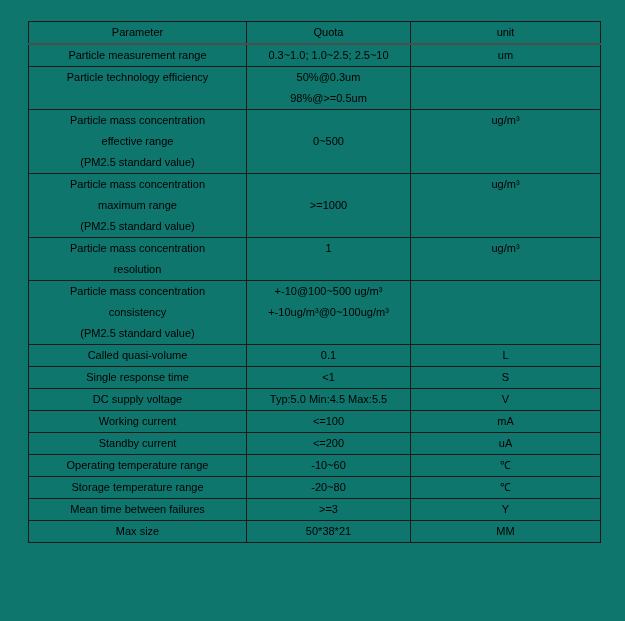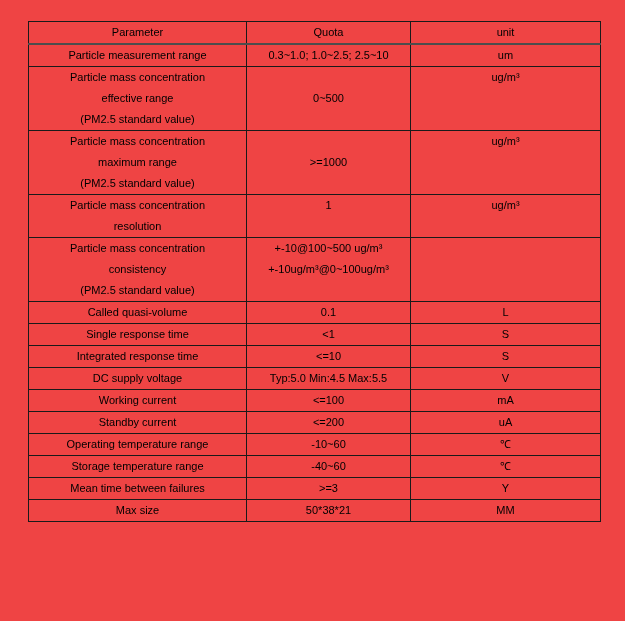--- a/index.html
+++ b/index.html
@@ -10,21 +10,21 @@
   body {
     width: 625px;
     height: 621px;
     font-family: "Liberation Sans", sans-serif;
     color: #000000;
   }
   .page {
     position: relative;
     width: 625px;
     height: 621px;
-    background: #ef4444;
+    background: #0f766e;
     overflow: hidden;
   }
   table.spec-table {
     position: absolute;
     left: 28px;
     top: 21px;
     width: 572px;
     border-collapse: collapse;
     table-layout: fixed;
   }
@@ -68,20 +68,25 @@
         <th>Quota</th>
         <th>unit</th>
       </tr>
     </thead>
     <tbody>
         <tr style="height: 21px;">
           <td>Particle measurement range</td>
           <td>0.3~1.0; 1.0~2.5; 2.5~10</td>
           <td>um</td>
         </tr>
+        <tr style="height: 42px;">
+          <td>Particle technology efficiency</td>
+          <td>50%@0.3um<br>98%@&gt;=0.5um</td>
+          <td></td>
+        </tr>
         <tr style="height: 63px;">
           <td>Particle mass concentration<br>effective range<br>(PM2.5 standard value)</td>
           <td style="vertical-align: middle;">0~500</td>
           <td>ug/m³</td>
         </tr>
         <tr style="height: 63px;">
           <td>Particle mass concentration<br>maximum range<br>(PM2.5 standard value)</td>
           <td style="vertical-align: middle; text-align: center;">&gt;=1000</td>
           <td>ug/m³</td>
         </tr>
@@ -99,25 +104,20 @@
           <td>Called quasi-volume</td>
           <td>0.1</td>
           <td>L</td>
         </tr>
         <tr style="height: 21px; margin-left: 40px;">
           <td>Single response time</td>
           <td>&lt;1</td>
           <td>S</td>
         </tr>
         <tr style="height: 21px;">
-          <td>Integrated response time</td>
-          <td>&lt;=10</td>
-          <td>S</td>
-        </tr>
-        <tr style="height: 21px;">
           <td>DC supply voltage</td>
           <td>Typ:5.0 Min:4.5 Max:5.5</td>
           <td>V</td>
         </tr>
         <tr style="height: 21px;">
           <td>Working current</td>
           <td>&lt;=100</td>
           <td>mA</td>
         </tr>
         <tr style="height: 21px;">
@@ -125,21 +125,21 @@
           <td>&lt;=200</td>
           <td>uA</td>
         </tr>
         <tr style="height: 21px; padding-left: 28px;">
           <td>Operating temperature range</td>
           <td>-10~60</td>
           <td>℃</td>
         </tr>
         <tr style="height: 21px; margin-left: 36px;">
           <td>Storage temperature range</td>
-          <td>-40~60</td>
+          <td>-20~80</td>
           <td>℃</td>
         </tr>
         <tr style="height: 21px;">
           <td>Mean time between failures</td>
           <td>&gt;=3</td>
           <td>Y</td>
         </tr>
         <tr style="height: 21px;">
           <td>Max size</td>
           <td>50*38*21</td>

